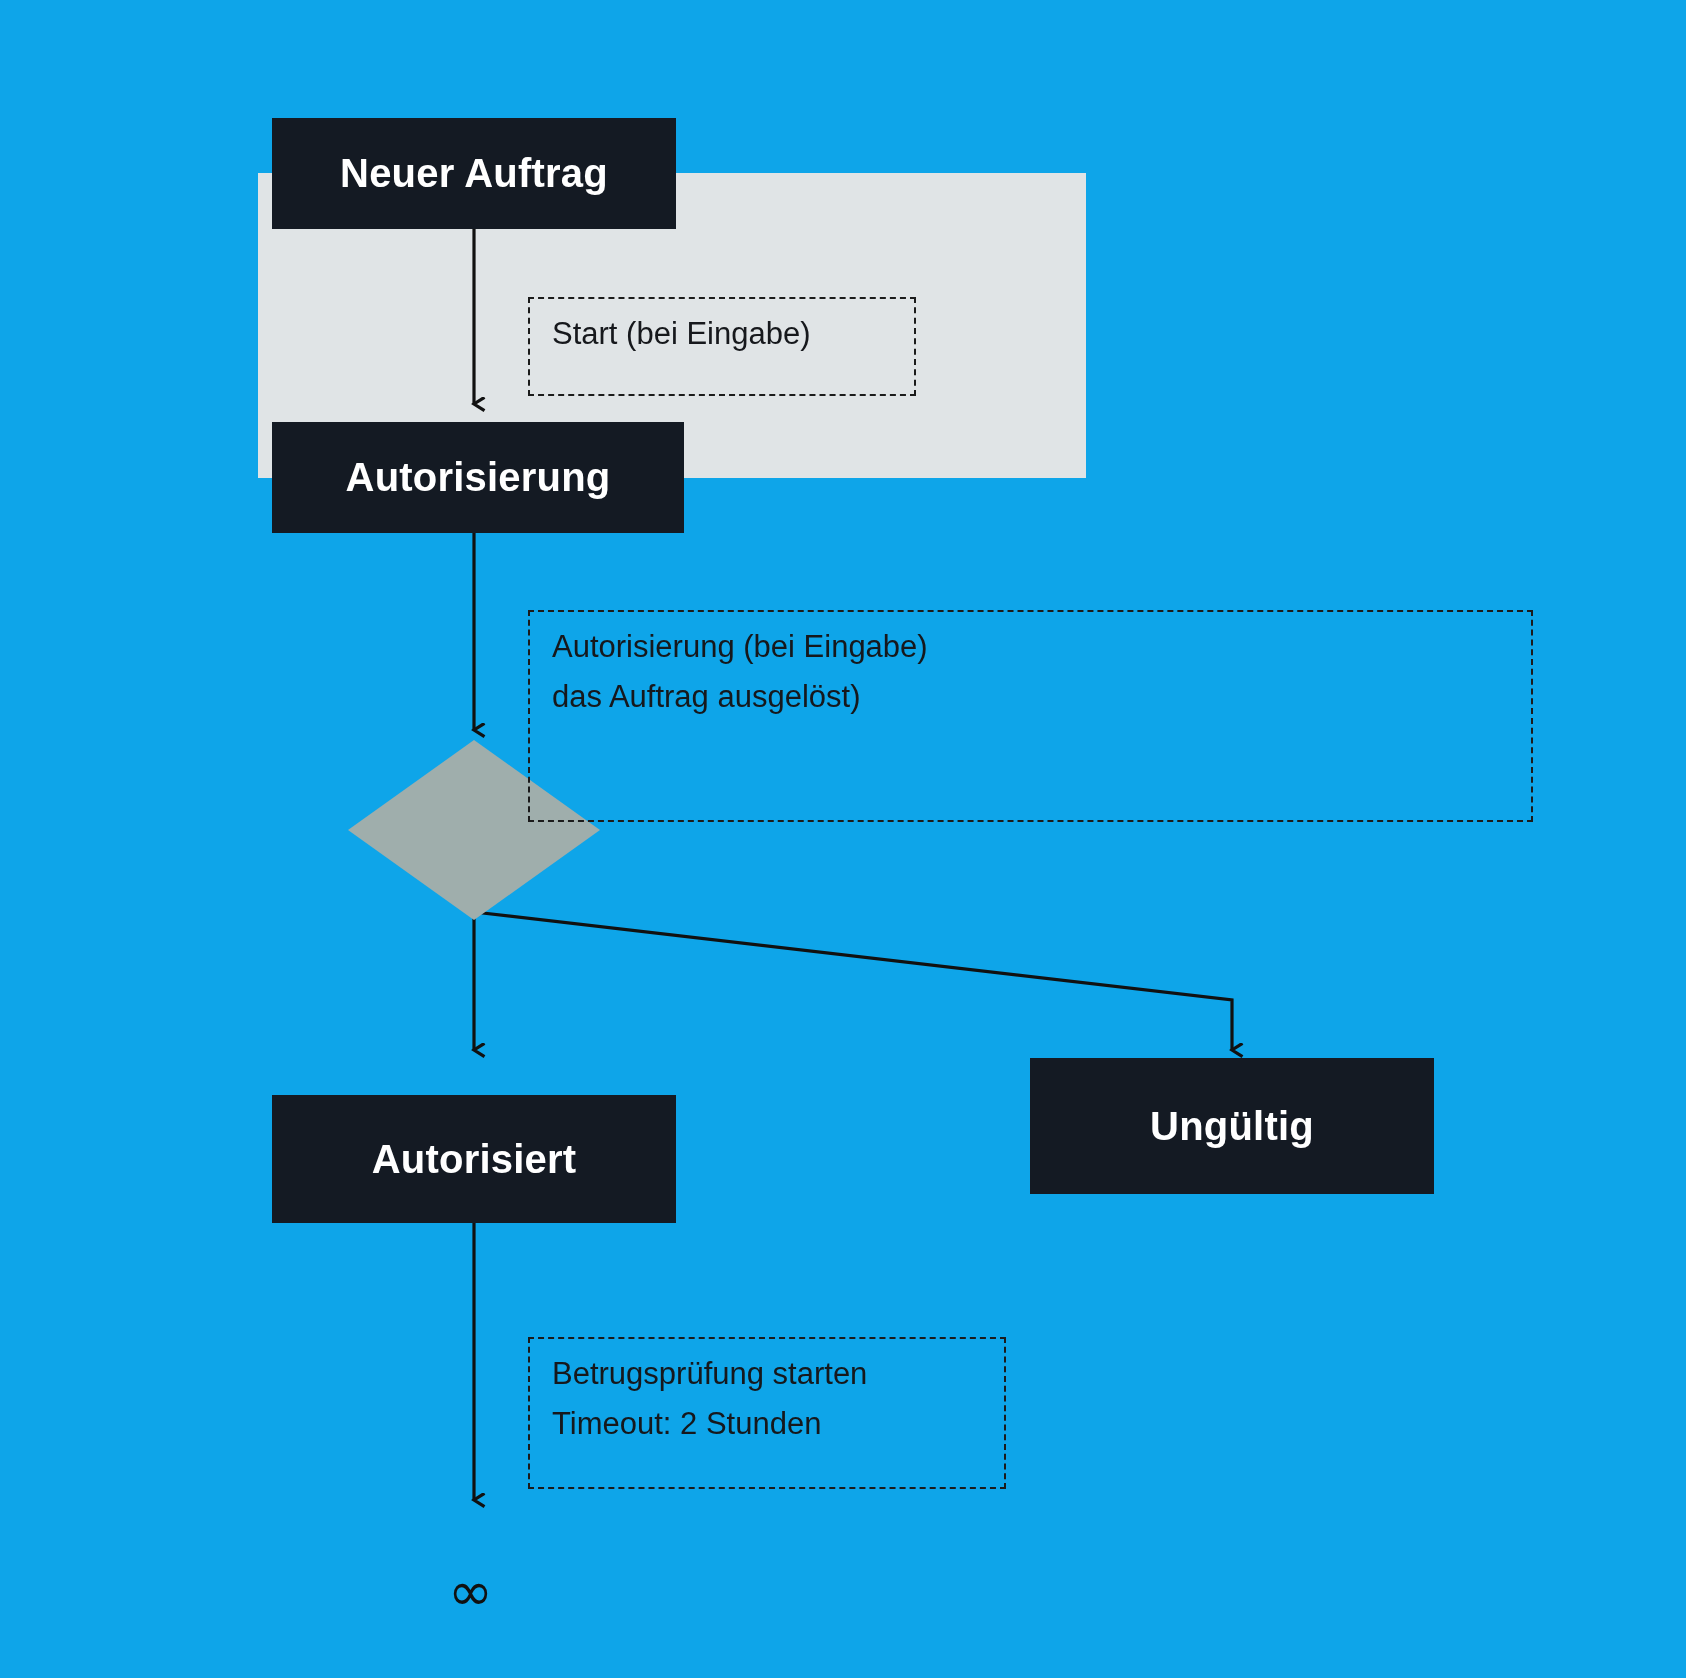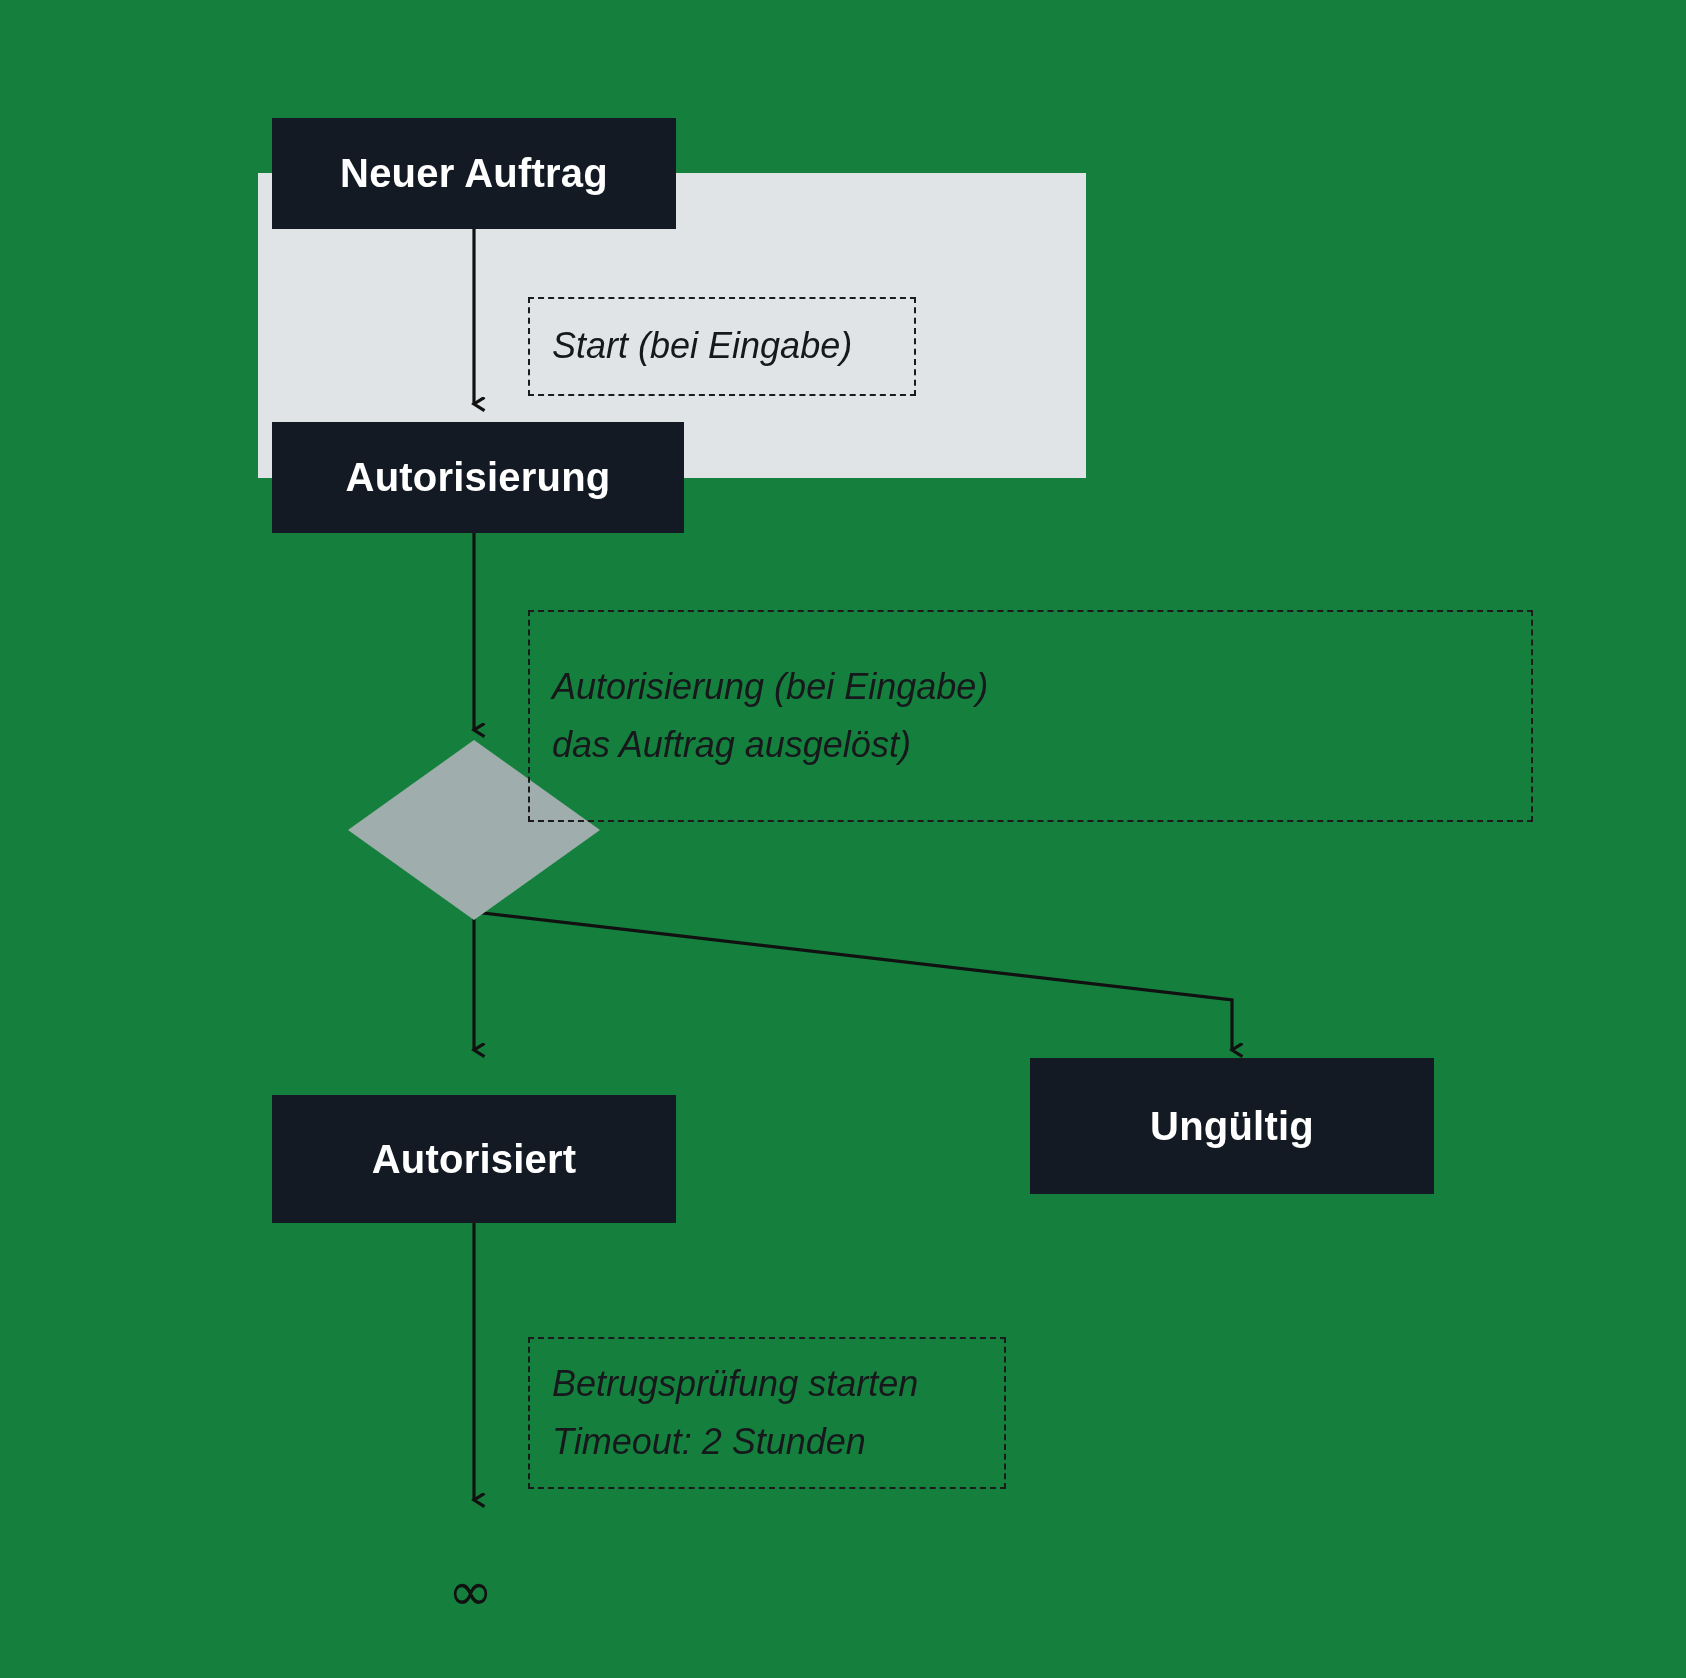--- a/index.html
+++ b/index.html
@@ -8,21 +8,21 @@
     background: #ffffff;
   }
   body {
     font-family: "Liberation Sans", sans-serif;
     -webkit-font-smoothing: antialiased;
   }
   #canvas {
     position: relative;
     width: 1686px;
     height: 1678px;
-    background: #15803d;
+    background: #0ea5e9;
     overflow: hidden;
   }
   
   .backdrop {
     position: absolute;
     background: #e0e4e6;
   }
   
   .node {
     position: absolute;
@@ -42,28 +42,26 @@
   .diamond {
     position: absolute;
   }
   
   .note {
     position: absolute;
     border: 2px dashed #1b1b1b;
     box-sizing: border-box;
     display: flex;
     flex-direction: column;
-    justify-content: center;
     padding: 10px 22px;
     background: transparent;
     color: #16181c;
-    font-size: 36px;
+    font-size: 31px;
     font-weight: 400;
     line-height: 1.62;
-    font-style: italic;
   }
   .note .line {
     white-space: nowrap;
   }
   .note.wrapnote .line {
     white-space: normal;
   }
   
   .terminal {
     position: absolute;

